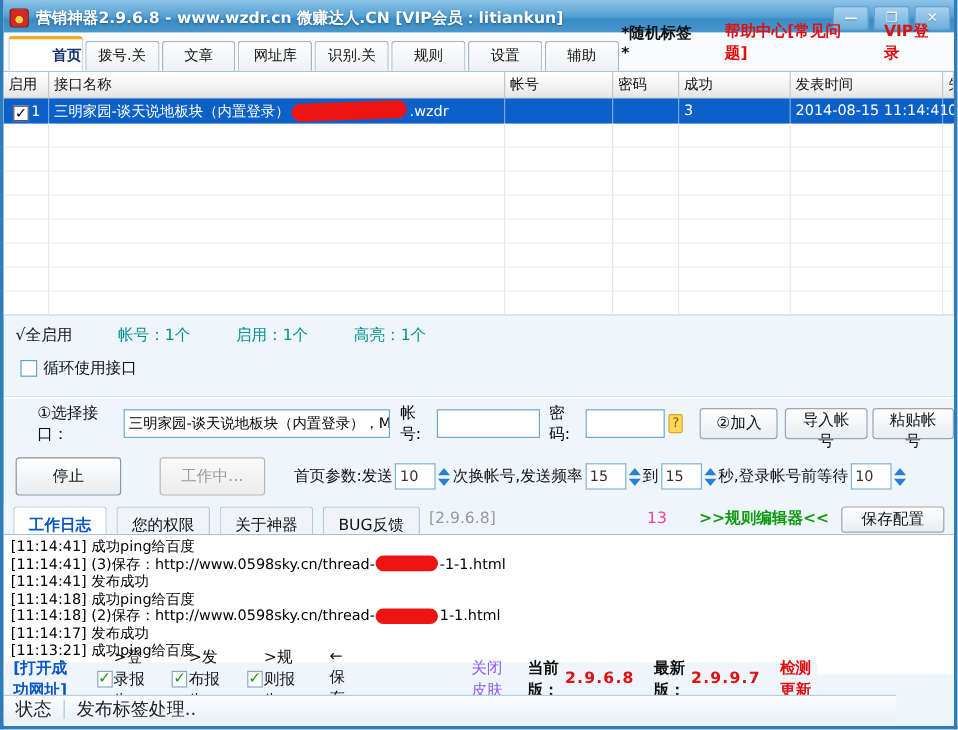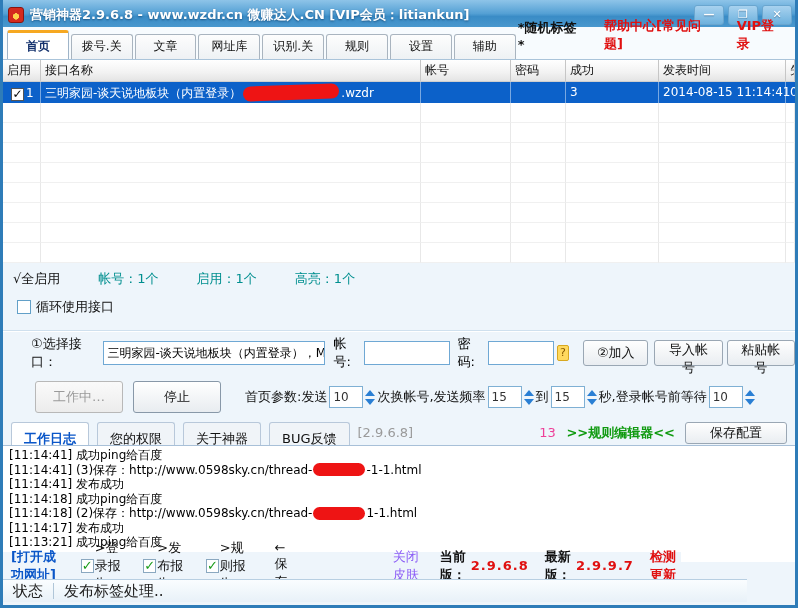--- a/index.html
+++ b/index.html
@@ -18,21 +18,21 @@
     background:linear-gradient(#a8d2ef,#6db1dd); color:#fff; font-size:11px; line-height:18px;
     text-align:center; font-weight:bold; text-shadow:0 1px 1px rgba(0,40,80,.4); }
 
   
   .tabbar { position:absolute; left:0; top:27px; width:792px; height:33px; background:#f7fbfe;
     border-bottom:1px solid #aac4da; display:flex; align-items:flex-end; padding:0 4px; }
   .mtab { width:66px; height:25px; margin-right:2px; text-align:center; line-height:23px; font-size:12px;
     background:linear-gradient(#fdfdfd,#eef1f4); border:1px solid #a9b4bf; border-bottom:none;
     border-radius:3px 3px 0 0; color:#111; cursor:default; }
   .mtab.active { background:#fff; color:#16336e; font-weight:bold; border-color:#9fb4c8;
-    border-top:3px solid #f6a821; height:29px; line-height:26px; }
+    border-top:3px solid #f6a821; height:29px; line-height:26px;text-align:right; }
   .tab-extras { margin-left:auto; display:flex; align-items:center; gap:26px; padding:0 8px 6px 0; font-size:13px; }
   .random-tag { color:#111; font-weight:bold; }
   .help-center { color:#e01010; font-weight:bold; }
   .vip-login { color:#e01010; font-weight:bold; }
 
   
   .grid { position:absolute; left:0; top:60px; width:792px; height:203px; background:#fff; border-bottom:1px solid #9ab6d0; }
   .trow { display:grid; grid-template-columns:38px 380px 90px 55px 93px 127px 1fr; }
   .thead { height:22px; background:linear-gradient(#ffffff,#f2f2f2 60%,#e4e4e4); border-bottom:1px solid #cfcfcf; }
   .thead .cell { font-size:12px; color:#111; line-height:21px; padding:0 4px; border-right:1px solid #c6c6c6; overflow:hidden; white-space:nowrap; }
@@ -80,21 +80,21 @@
   
   .logtabs { position:absolute; left:0; top:420px; width:792px; height:26px; display:flex; align-items:flex-end;
     border-bottom:1px solid #a8c0d8; background:#eef5fb; }
   .ltab { height:23px; padding:5px 12px; margin-right:8px; line-height:22px; font-size:13px; background:#f0f4f8;
     border:1px solid #b8c8da; border-bottom:none; border-radius:3px 3px 0 0; color:#111; }
   .ltab:first-child { margin-left:8px; }
   .ltab.active { background:#fff; color:#0a56c8; font-weight:bold; }
   .ver-badge { color:#9a9a9a; font-size:13px; line-height:24px; }
   .count13 { color:#ee3f98; font-size:13px; margin-left:126px; line-height:24px; }
   .rule-editor { color:#0f9a0f; font-size:13px; font-weight:bold; margin-left:auto; line-height:24px; }
-  .save-config { height:22px; margin:0 8px 1px 10px; padding:0 24px; font-size:13px; }
+  .save-config { height:22px; margin:0 8px 1px 10px; padding:0 16px; font-size:13px; }
 
   
   .log { position:absolute; left:0; top:446px; width:792px; height:116px; background:#fff; overflow:hidden;
     font-family:"DejaVu Sans Mono","Liberation Mono",monospace; font-size:12px; color:#000; padding:2px 0 0 6px; }
   .log-line { height:14.5px; line-height:14.5px; white-space:nowrap; display:flex; align-items:center; }
   .blob.log-blob { width:52px; height:13px; margin:0 1px; border-radius:7px; }
 
   
   .footer { position:absolute; left:0; top:552px; width:678px; height:27px; display:flex; align-items:center;
     font-size:13px; background:#eef5fb; }
@@ -268,22 +268,22 @@
     <input class="txt" style="width: 86px; margin-left: 3px;">
     <span style="margin-left:8px">密码:</span>
     <input class="txt" style="width: 66px; margin-left: 3px;">
     <span class="help-q">?</span>
     <button class="btn" style="width:70px;margin-left:8px">②加入</button>
     <button class="btn" style="margin-left:6px">导入帐号</button>
     <button class="btn" style="margin-left:4px">粘贴帐号</button>
   </div>
 
   <div class="ctrl">
+    <button class="btn big-btn stop">停止</button>
     <button class="btn big-btn working">工作中…</button>
-    <button class="btn big-btn stop">停止</button>
     <span style="margin-left:24px">首页参数:发送</span>
     <span class="spinbox">
       <input class="spin-input" value="10" style="">
       <span class="spin-arrows">
           <span class="arr up"></span>
           <span class="arr down"></span>
         </span>
     </span>
     <span>次换帐号,发送频率</span>
     <span class="spinbox">

